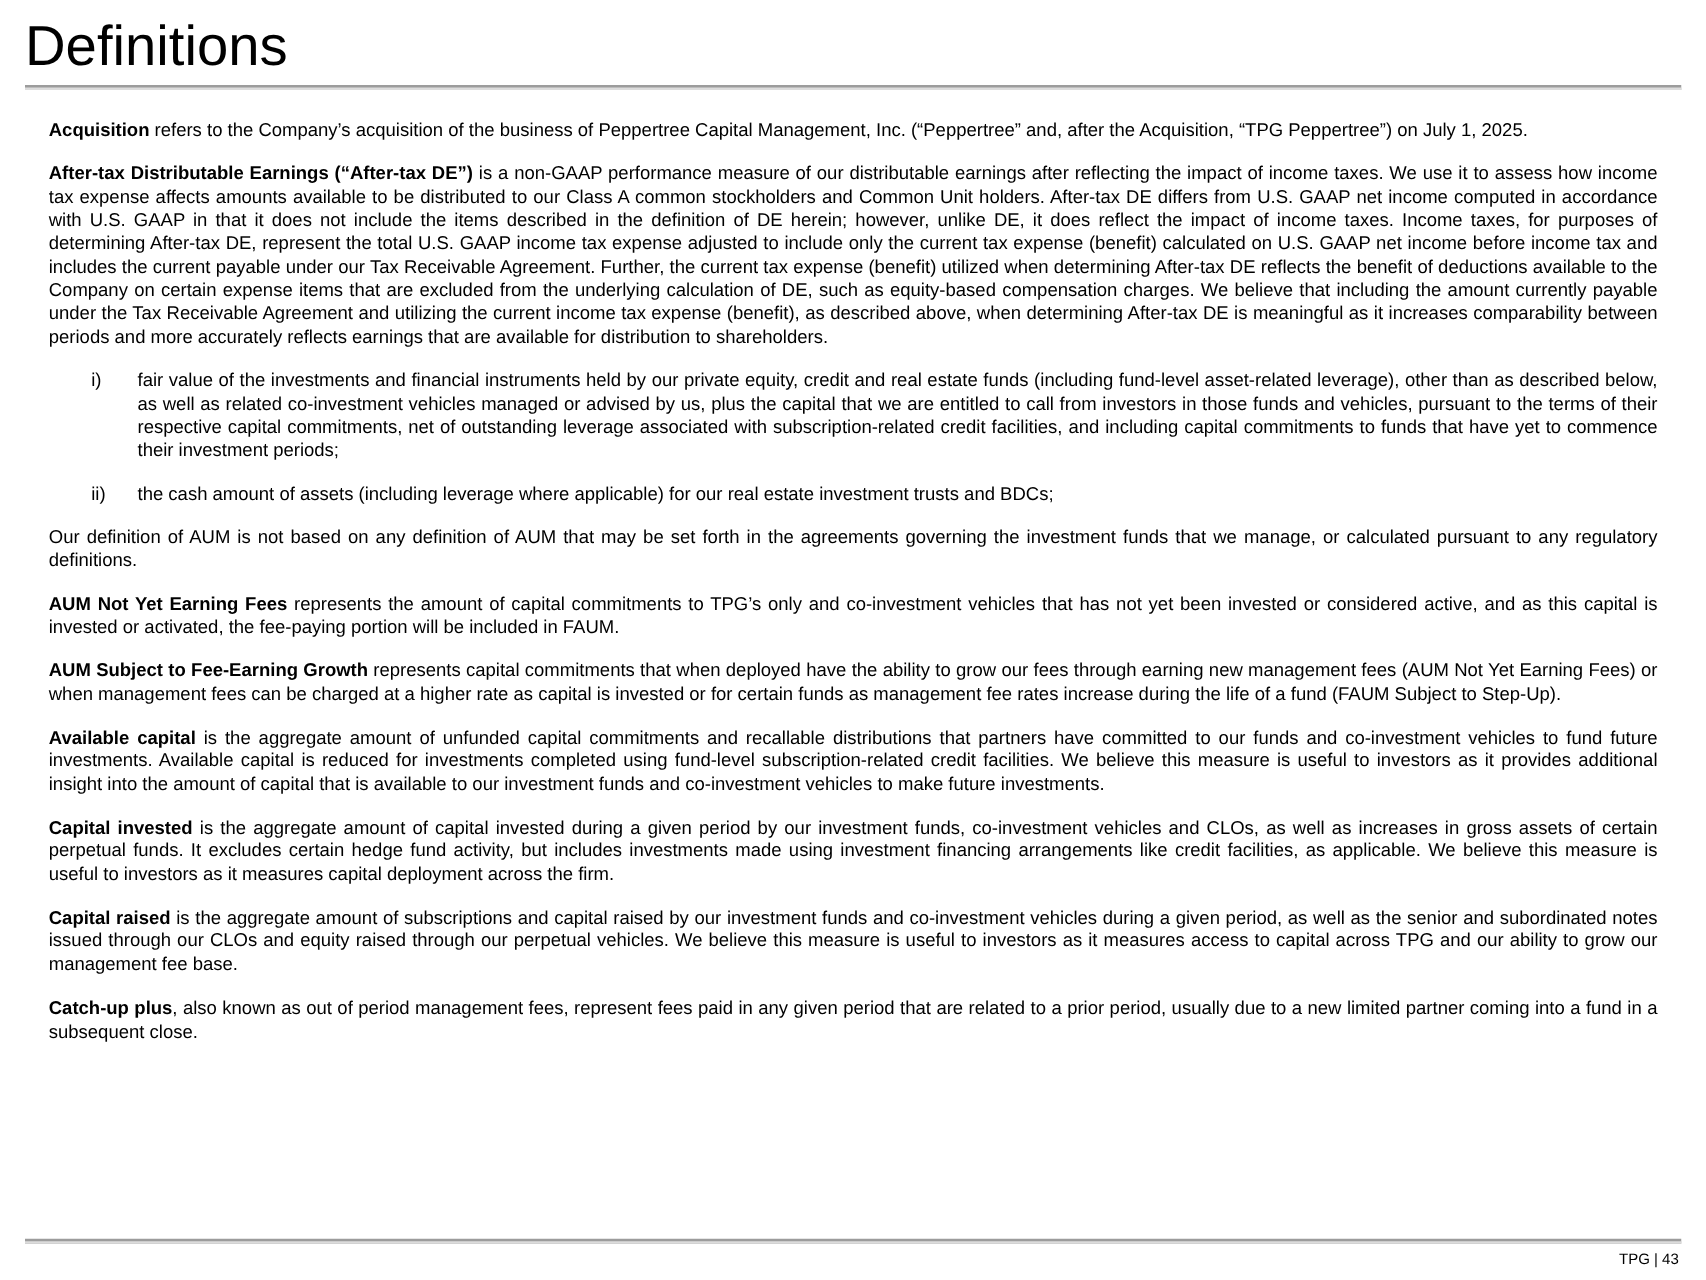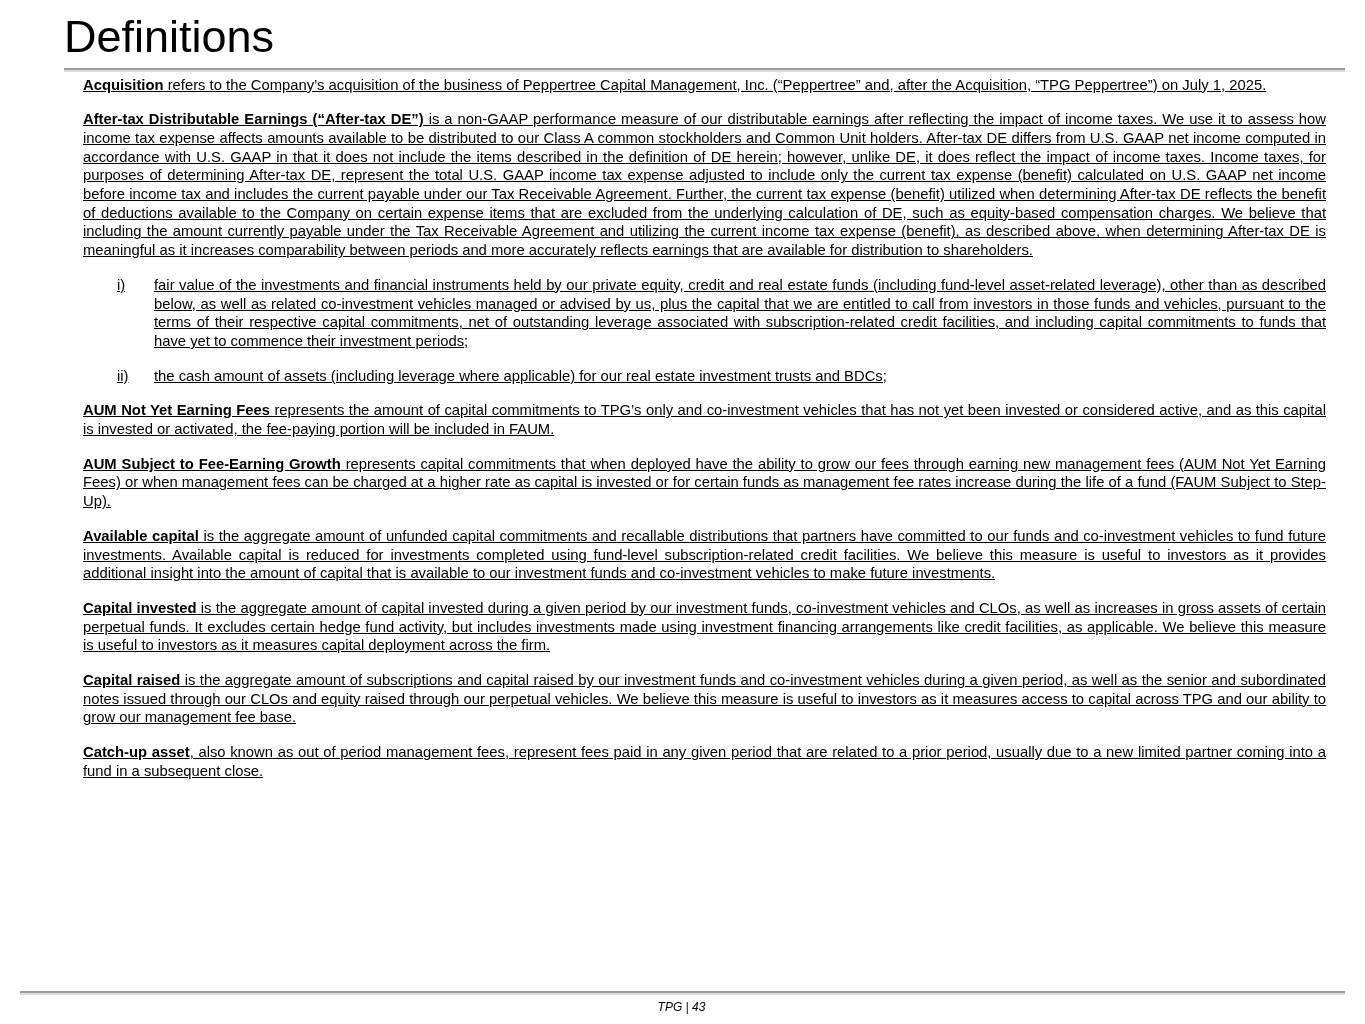--- a/index.html
+++ b/index.html
@@ -9,42 +9,40 @@
     font-family: "Liberation Sans", sans-serif;
     color: #000000;
   }
   .page {
     position: relative;
     width: 1365px;
     height: 1024px;
     background: #ffffff;
     box-sizing: border-box;
     overflow: hidden;
-    padding-left: 44px;
   }
   .header {
     padding: 12px 20px 0 20px;
   }
   .page-title {
     font-size: 45px;
     font-weight: 400;
     line-height: 1.1;
     letter-spacing: 0px;
   }
   .title-rule {
     margin: 6px 20px 0 20px;
     height: 2px;
     background: #9c9c9c;
     border-bottom: 2px solid #dcdcdc;
   }
   .content {
-    margin: 4px 39px 0 39px;
+    margin: 24px 39px 0 39px;
     font-size: 14.8px;
     line-height: 18.7px;
-    text-decoration: underline;
   }
   .para {
     margin: 0 0 16px 0;
     text-align: justify;
   }
   .para b {
     font-weight: bold;
   }
   .aum-list {
     margin: 0 0 0 34px;
@@ -66,24 +64,23 @@
     left: 20px;
     right: 20px;
     bottom: 10px;
   }
   .footer-rule {
     height: 2px;
     background: #9c9c9c;
     border-bottom: 2px solid #dcdcdc;
   }
   .footer-text {
-    text-align: center;
+    text-align: right;
     font-size: 12px;
     padding: 5px 2px 0 0;
-    font-style: italic;
   }
 </style>
 </head>
 <body>
 
 <div class="page">
 
   <div class="header">
     <div class="page-title">Definitions</div>
   </div>
@@ -100,32 +97,33 @@
       <div class="aum-list-item">
         <div class="marker">i)</div>
         <div class="item-text">fair value of the investments and financial instruments held by our private equity, credit and real estate funds (including fund-level asset-related leverage), other than as described below, as well as related co-investment vehicles managed or advised by us, plus the capital that we are entitled to call from investors in those funds and vehicles, pursuant to the terms of their respective capital commitments, net of outstanding leverage associated with subscription-related credit facilities, and including capital commitments to funds that have yet to commence their investment periods;</div>
       </div>
       <div class="aum-list-item">
         <div class="marker">ii)</div>
         <div class="item-text">the cash amount of assets (including leverage where applicable) for our real estate investment trusts and BDCs;</div>
       </div>
     </div>
 
+    <p class="para"><b></b><span>Our definition of AUM is not based on any definition of AUM that may be set forth in the agreements governing the investment funds that we manage, or calculated pursuant to any regulatory definitions.</span></p>
 
     <p class="para"><b>AUM Not Yet Earning Fees</b><span> represents the amount of capital commitments to TPG’s only and co-investment vehicles that has not yet been invested or considered active, and as this capital is invested or activated, the fee-paying portion will be included in FAUM.</span></p>
 
     <p class="para"><b>AUM Subject to Fee-Earning Growth</b><span> represents capital commitments that when deployed have the ability to grow our fees through earning new management fees (AUM Not Yet Earning Fees) or when management fees can be charged at a higher rate as capital is invested or for certain funds as management fee rates increase during the life of a fund (FAUM Subject to Step-Up).</span></p>
 
     <p class="para"><b>Available capital</b><span> is the aggregate amount of unfunded capital commitments and recallable distributions that partners have committed to our funds and co-investment vehicles to fund future investments. Available capital is reduced for investments completed using fund-level subscription-related credit facilities. We believe this measure is useful to investors as it provides additional insight into the amount of capital that is available to our investment funds and co-investment vehicles to make future investments.</span></p>
 
     <p class="para"><b>Capital invested</b><span> is the aggregate amount of capital invested during a given period by our investment funds, co-investment vehicles and CLOs, as well as increases in gross assets of certain perpetual funds. It excludes certain hedge fund activity, but includes investments made using investment financing arrangements like credit facilities, as applicable. We believe this measure is useful to investors as it measures capital deployment across the firm.</span></p>
 
     <p class="para"><b>Capital raised</b><span> is the aggregate amount of subscriptions and capital raised by our investment funds and co-investment vehicles during a given period, as well as the senior and subordinated notes issued through our CLOs and equity raised through our perpetual vehicles. We believe this measure is useful to investors as it measures access to capital across TPG and our ability to grow our management fee base.</span></p>
 
-    <p class="para"><b>Catch-up asset</b><span>, also known as out of period management fees, represent fees paid in any given period that are related to a prior period, usually due to a new limited partner coming into a fund in a subsequent close.</span></p>
+    <p class="para"><b>Catch-up plus</b><span>, also known as out of period management fees, represent fees paid in any given period that are related to a prior period, usually due to a new limited partner coming into a fund in a subsequent close.</span></p>
 
   </div>
 
   <div class="footer">
     <div class="footer-rule"></div>
     <div class="footer-text">TPG | 43</div>
   </div>
 
 </div>
 

